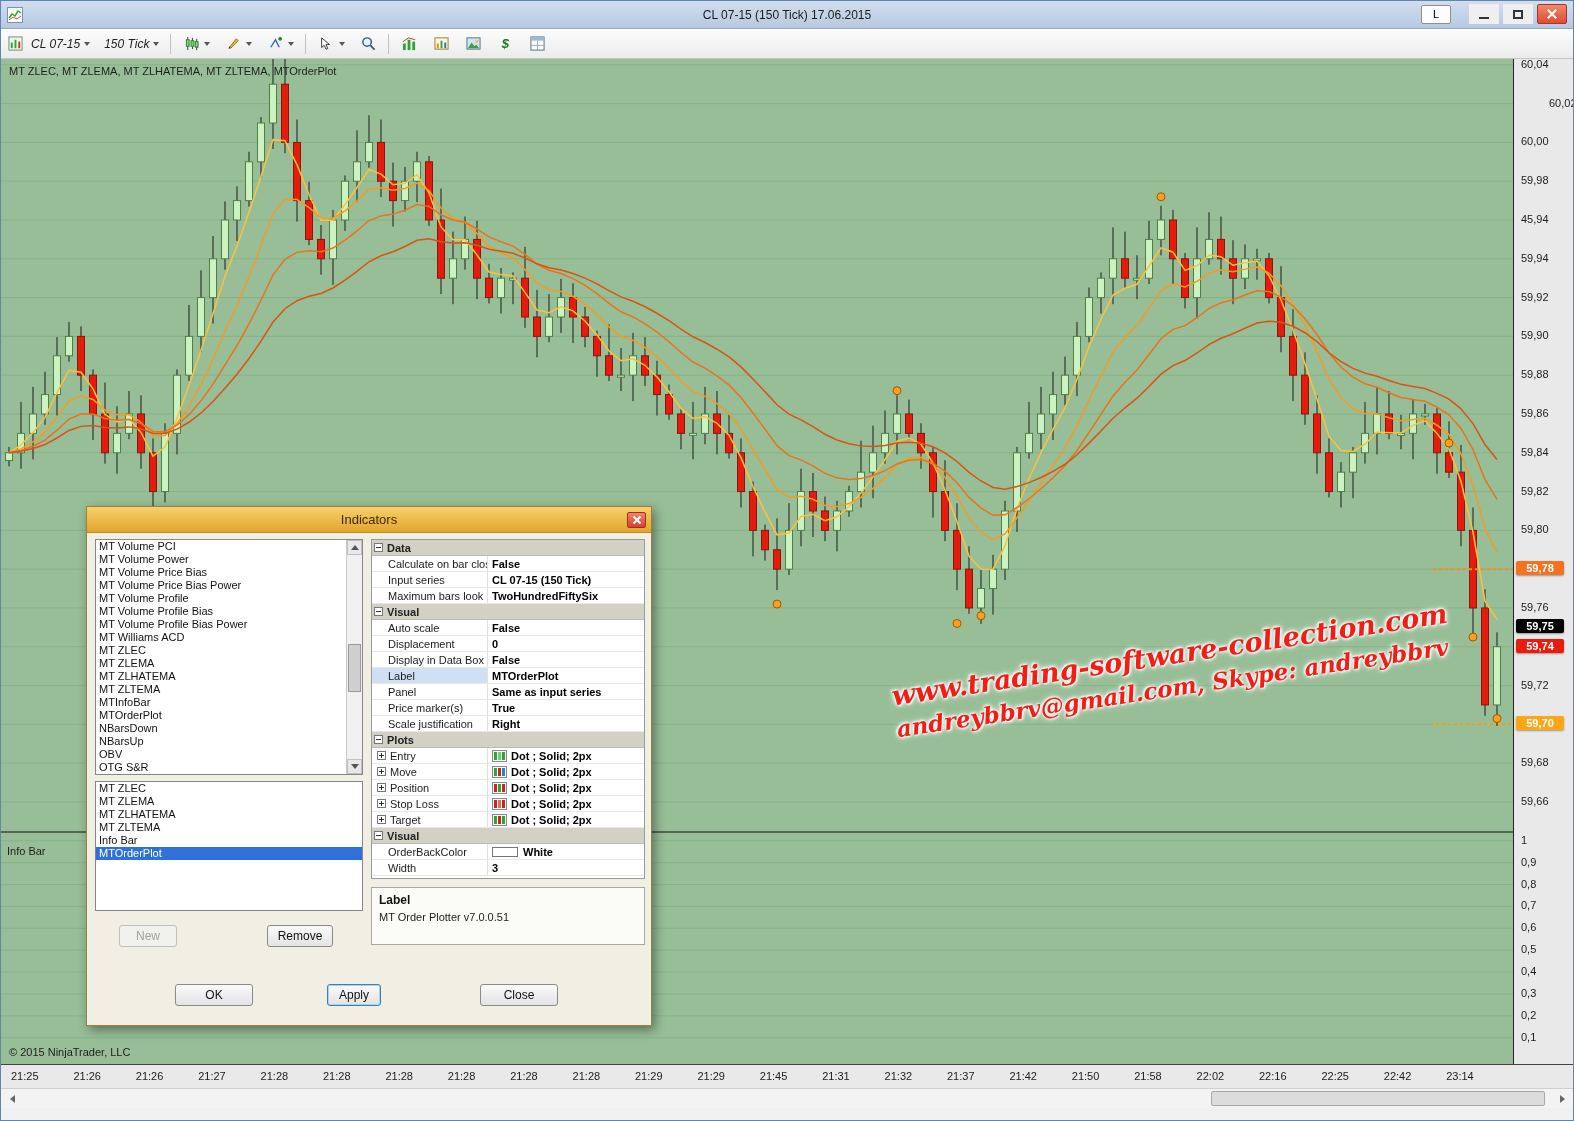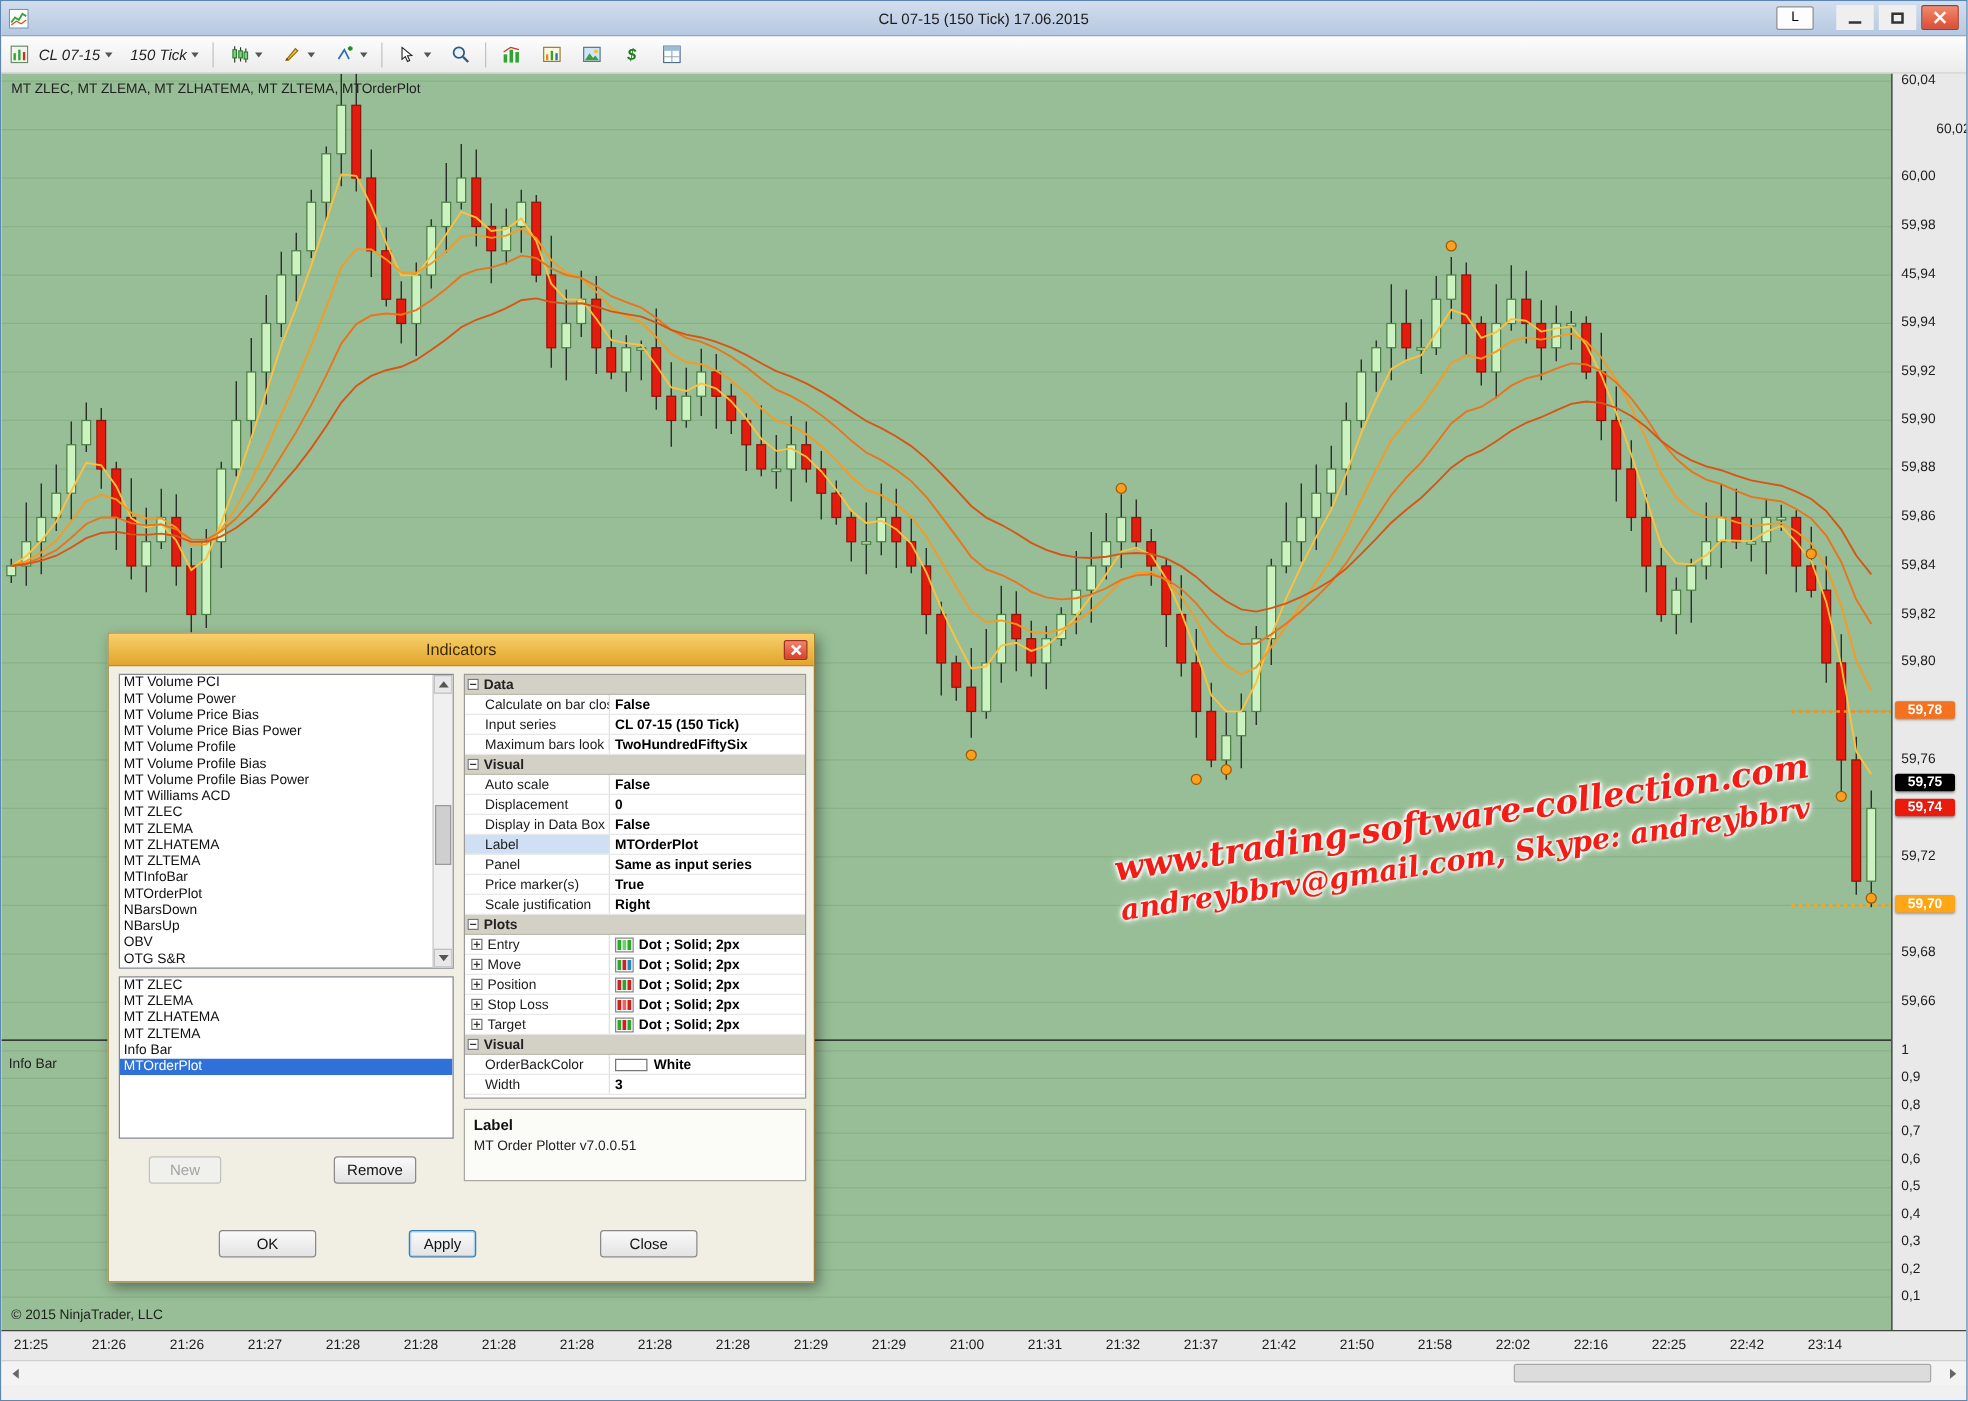--- a/index.html
+++ b/index.html
@@ -594,21 +594,21 @@
       <div class="time-label" style="left: 134.8px;">21:26</div>
       <div class="time-label" style="left: 197.2px;">21:27</div>
       <div class="time-label" style="left: 259.6px;">21:28</div>
       <div class="time-label" style="left: 322px;">21:28</div>
       <div class="time-label" style="left: 384.4px;">21:28</div>
       <div class="time-label" style="left: 446.8px;">21:28</div>
       <div class="time-label" style="left: 509.2px;">21:28</div>
       <div class="time-label" style="left: 571.6px;">21:28</div>
       <div class="time-label" style="left: 634px;">21:29</div>
       <div class="time-label" style="left: 696.4px;">21:29</div>
-      <div class="time-label" style="left: 758.8px;">21:00</div>
+      <div class="time-label" style="left: 758.8px;">21:45</div>
       <div class="time-label" style="left: 821.2px;">21:31</div>
       <div class="time-label" style="left: 883.6px;">21:32</div>
       <div class="time-label" style="left: 946px;">21:37</div>
       <div class="time-label" style="left: 1008.4px;">21:42</div>
       <div class="time-label" style="left: 1070.8px;">21:50</div>
       <div class="time-label" style="left: 1133.2px;">21:58</div>
       <div class="time-label" style="left: 1195.6px;">22:02</div>
       <div class="time-label" style="left: 1258px;">22:16</div>
       <div class="time-label" style="left: 1320.4px;">22:25</div>
       <div class="time-label" style="left: 1382.8px;">22:42</div>

